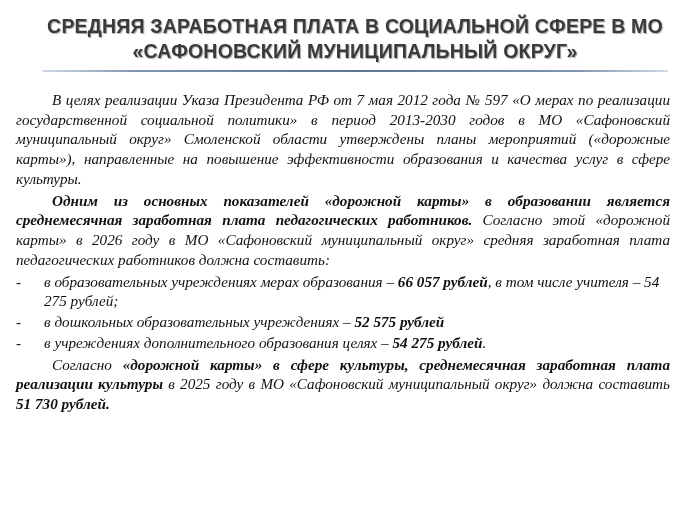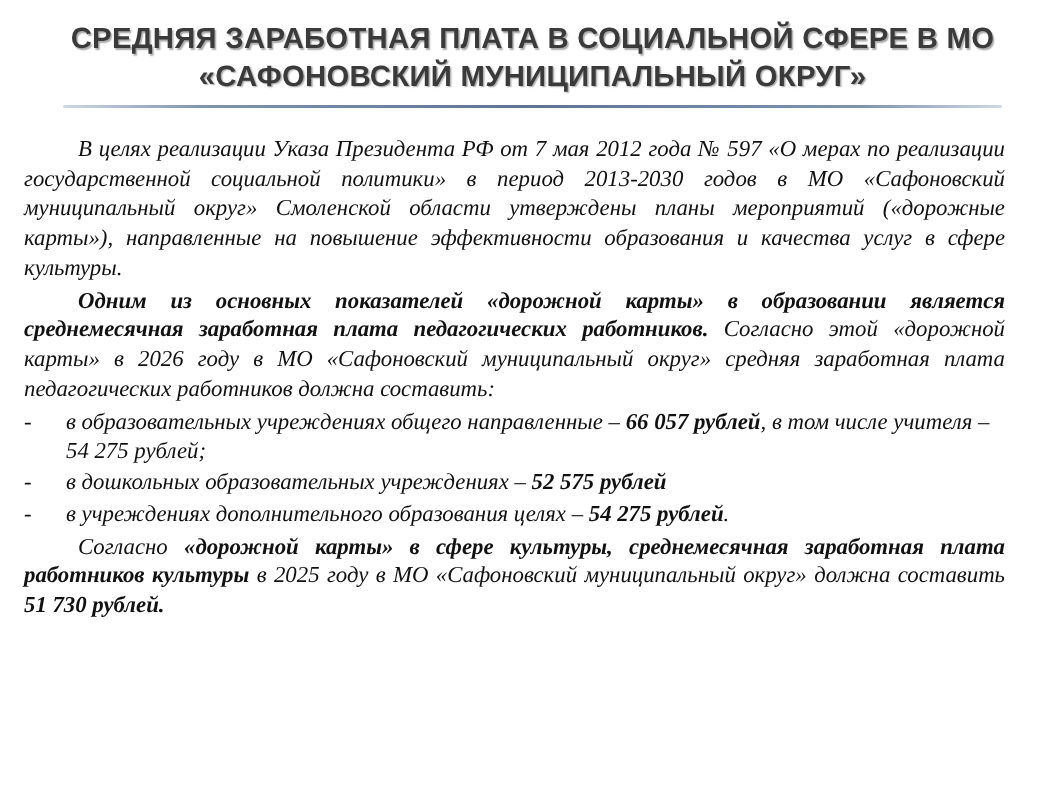--- a/index.html
+++ b/index.html
@@ -100,30 +100,30 @@
       <span>В целях реализации Указа Президента РФ от 7 мая 2012 года № 597 «О мерах по реализации государственной социальной политики» в период 2013-2030 годов в МО «Сафоновский муниципальный округ» Смоленской области утверждены планы мероприятий («дорожные карты»), направленные на повышение эффективности образования и качества услуг в  сфере культуры.</span>
     </p>
 
     <p class="para second">
       <span class="b">Одним из основных показателей «дорожной карты» в образовании является среднемесячная заработная плата педагогических работников.</span><span> Согласно этой «дорожной карты» в 2026 году в МО «Сафоновский муниципальный округ» средняя заработная плата педагогических работников должна  составить:</span>
     </p>
 
     <ul class="bullets">
       <li>
         <span class="dash">-</span>
-        <span>в образовательных учреждениях общего направленные – </span><span class="b">66 057 рублей</span><span>, в том числе учителя – 54 275 рублей;</span>
+        <span>в образовательных учреждениях мерах образования – </span><span class="b">66 057 рублей</span><span>, в том числе учителя – 54 275 рублей;</span>
       </li>
       <li>
         <span class="dash">-</span>
         <span>в дошкольных образовательных учреждениях – </span><span class="b">52 575 рублей</span><span></span>
       </li>
       <li>
         <span class="dash">-</span>
         <span>в учреждениях дополнительного образования целях – </span><span class="b">54 275 рублей</span><span>.</span>
       </li>
     </ul>
 
     <p class="para third">
-      <span>Согласно </span><span class="b">«дорожной карты» в сфере культуры,  среднемесячная заработная плата работников культуры</span><span> в 2025 году в МО «Сафоновский муниципальный округ» должна составить </span><span class="b">51 730 рублей.</span>
+      <span>Согласно </span><span class="b">«дорожной карты» в сфере культуры,  среднемесячная заработная плата реализации культуры</span><span> в 2025 году в МО «Сафоновский муниципальный округ» должна составить </span><span class="b">51 730 рублей.</span>
     </p>
 
   </div>
 </div>
 
 </body></html>

